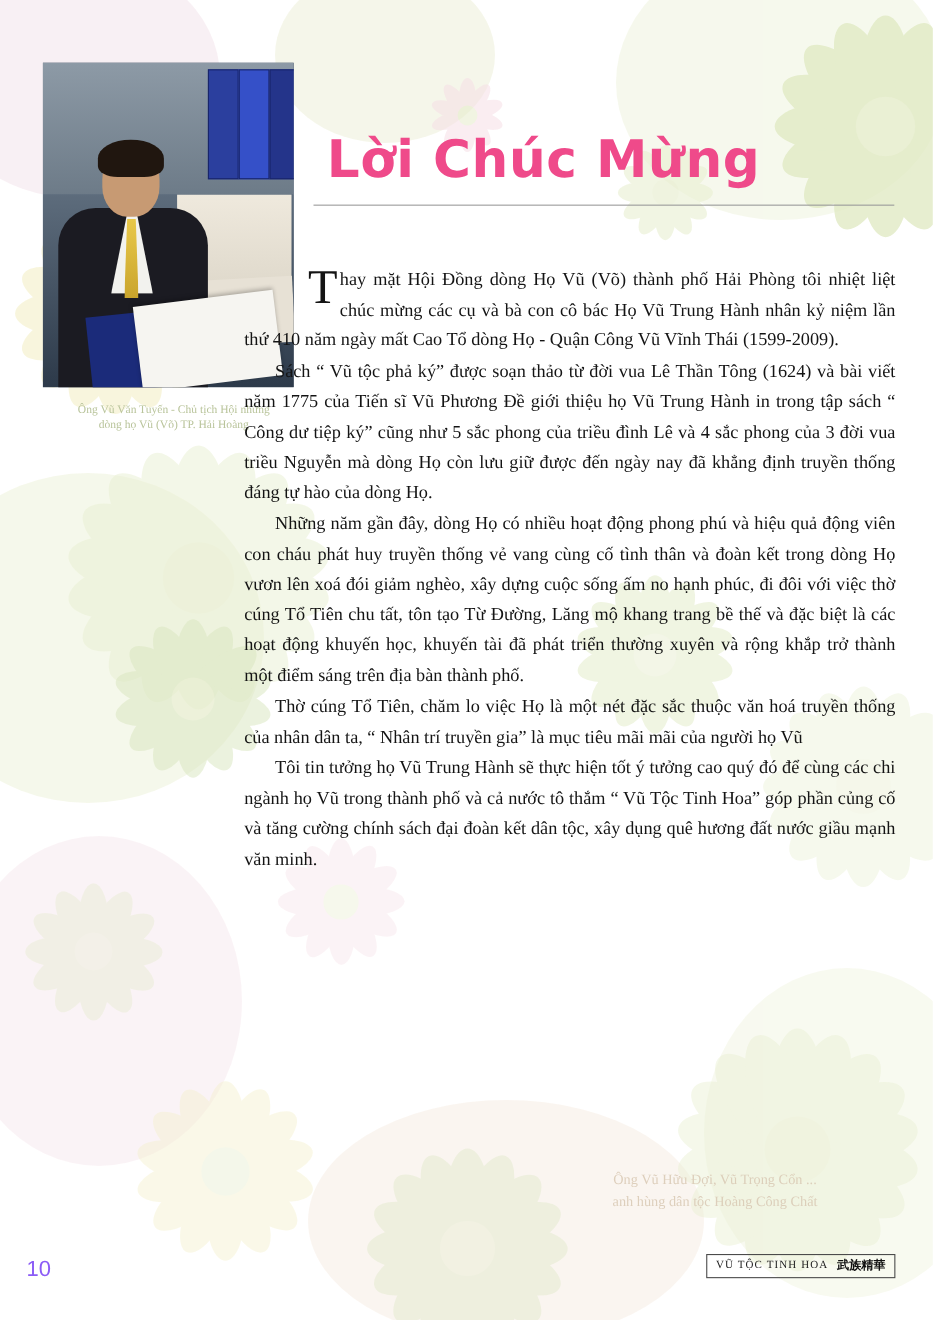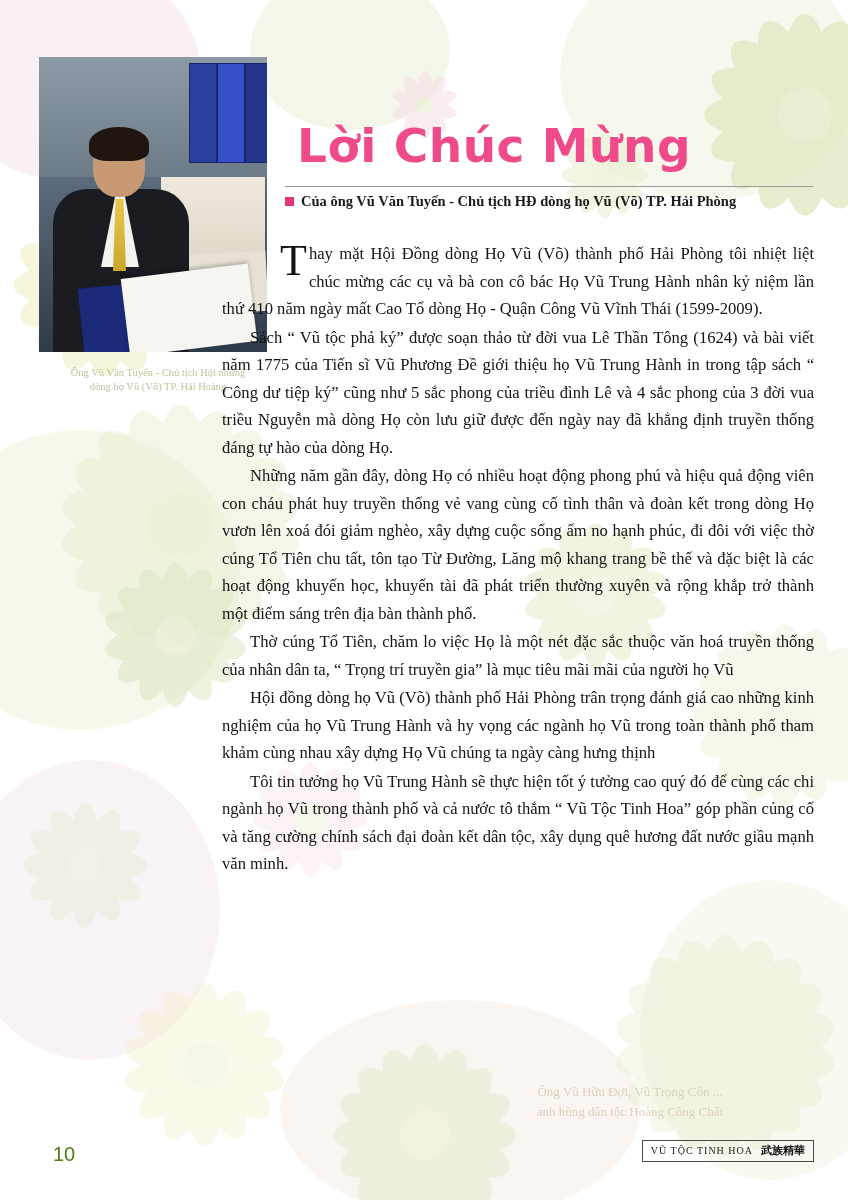--- a/index.html
+++ b/index.html
@@ -241,25 +241,25 @@
   .ghost-text {
     position: absolute;
     color: #d9c9b4;
     font-family: "Liberation Serif", serif;
     text-align: center;
     opacity: .85;
   }
 
   .footer-page {
     position: absolute;
-    left: 53px;
+    left: 24px;
     top: 1143px;
     font-family: "Liberation Sans", sans-serif;
     font-size: 20px;
-    color: #4d7c0f;
+    color: #8b5cf6;
     text-align: right;
   }
   .footer-badge {
     position: absolute;
     right: 34px;
     top: 1140px;
     border: 1px solid #4b4b4b;
     padding: 2px 8px 3px 8px;
     display: flex;
     align-items: center;
@@ -543,35 +543,30 @@
 
   <div class="photo-caption">
     <div>Ông Vũ Văn Tuyến - Chủ tịch Hội những</div>
     <div>dòng họ Vũ (Võ) TP. Hải Hoàng</div>
   </div>
 
   <div class="title">Lời Chúc Mừng</div>
 
   <div class="rule"></div>
 
-  <div class="subtitle-row">
-    <div class="sq"></div>
-    <div class="subtitle">Của ông Vũ Văn Tuyến - Chủ tịch HĐ dòng họ Vũ (Võ) TP. Hải Phòng</div>
-  </div>
 
   <div class="body-text" id="body-text">
       <p class="first"><span class="dropcap">T</span>hay mặt Hội Đồng dòng Họ Vũ (Võ) thành phố Hải Phòng tôi nhiệt liệt chúc mừng các cụ và bà con cô bác Họ Vũ Trung Hành nhân kỷ niệm lần thứ 410 năm ngày mất Cao Tổ dòng Họ - Quận Công Vũ Vĩnh Thái (1599-2009).</p>
       <p>Sách “ Vũ tộc phả ký” được soạn thảo từ đời vua Lê Thần Tông (1624) và bài viết năm 1775 của Tiến sĩ Vũ Phương Đề giới thiệu họ Vũ Trung Hành in trong tập sách “ Công dư tiệp ký” cũng như 5 sắc phong của triều đình Lê và 4 sắc phong của 3 đời vua triều Nguyễn  mà dòng Họ còn lưu giữ được đến ngày nay đã khẳng định truyền thống đáng tự hào của dòng Họ.</p>
       <p>Những năm gần đây, dòng Họ có nhiều hoạt động phong phú và hiệu quả động viên con cháu phát huy truyền thống vẻ vang cùng cố tình thân và đoàn kết trong dòng Họ vươn lên xoá đói giảm nghèo, xây dựng cuộc sống ấm no hạnh phúc, đi đôi với việc thờ cúng Tổ Tiên chu tất, tôn tạo Từ Đường, Lăng mộ khang trang bề thế và đặc biệt là các hoạt động khuyến học, khuyến tài đã phát triển thường xuyên và rộng khắp trở thành một điểm sáng trên địa bàn thành phố.</p>
-      <p>Thờ cúng Tổ Tiên, chăm lo việc Họ là một nét đặc sắc thuộc văn hoá truyền thống của nhân dân ta, “ Trọng trí truyền gia” là mục tiêu mãi mãi của người họ Vũ</p>
-      <p>Hội đồng dòng họ Vũ (Võ) thành phố Hải Phòng trân trọng đánh giá cao những kinh nghiệm của họ Vũ Trung Hành và hy vọng các ngành họ Vũ trong toàn thành phố tham khảm cùng nhau xây dựng Họ Vũ chúng ta ngày càng hưng thịnh</p>
+      <p>Thờ cúng Tổ Tiên, chăm lo việc Họ là một nét đặc sắc thuộc văn hoá truyền thống của nhân dân ta, “ Nhân trí truyền gia” là mục tiêu mãi mãi của người họ Vũ</p>
       <p>Tôi tin tưởng họ Vũ Trung Hành sẽ thực hiện tốt ý tưởng cao quý đó để cùng các chi ngành họ Vũ trong thành phố và cả nước tô thắm “ Vũ Tộc Tinh Hoa” góp phần củng cố và tăng cường chính sách đại đoàn kết dân tộc, xây dụng quê hương đất nước giầu mạnh văn minh.</p>
     </div>
 
-  <div class="ghost-text" style="left:480px;top:1062px;width:300px;font-size:13px;line-height:20px;margin-top:20px;">
+  <div class="ghost-text" style="left:500px;top:1062px;width:300px;font-size:13px;line-height:20px;">
     <div>Ông Vũ Hữu Đợi, Vũ Trọng Cổn ...</div>
     <div>anh hùng dân tộc Hoàng Công Chất</div>
   </div>
 
   <div class="footer-page">10</div>
   <div class="footer-badge">
     <span class="lat">VŨ TỘC TINH HOA</span>
     <span class="han">武族精華</span>
   </div>
 </div>

